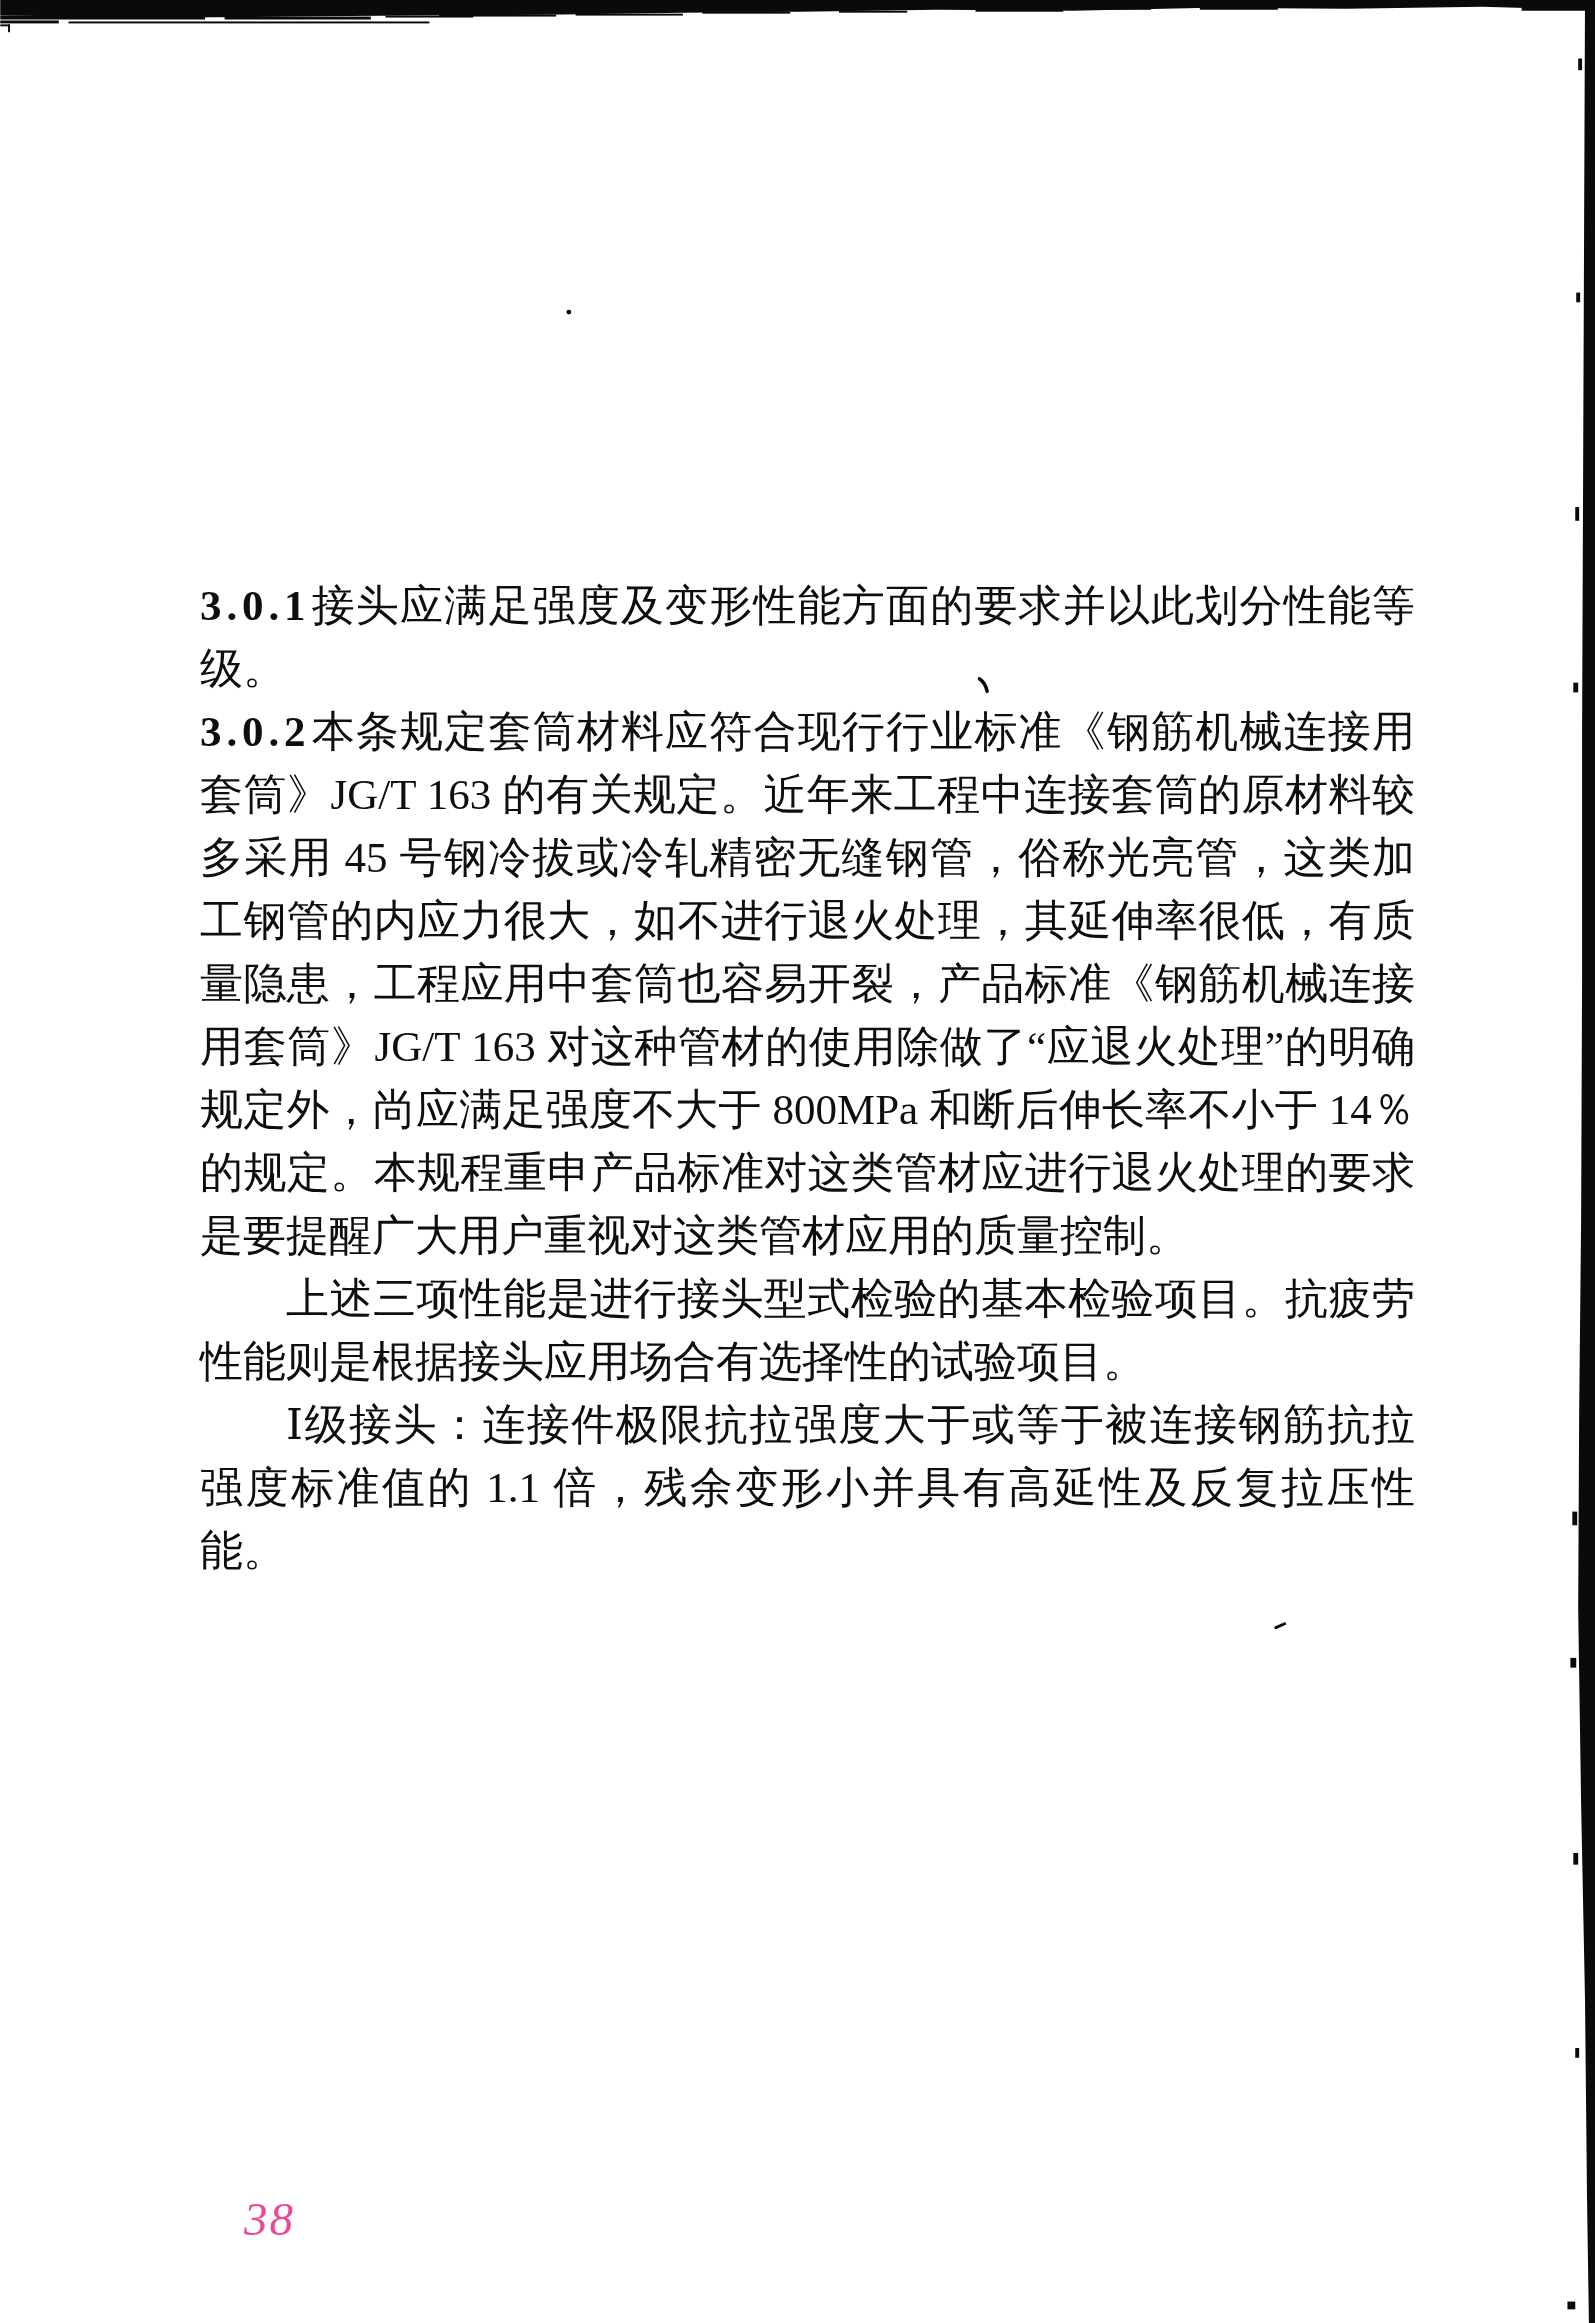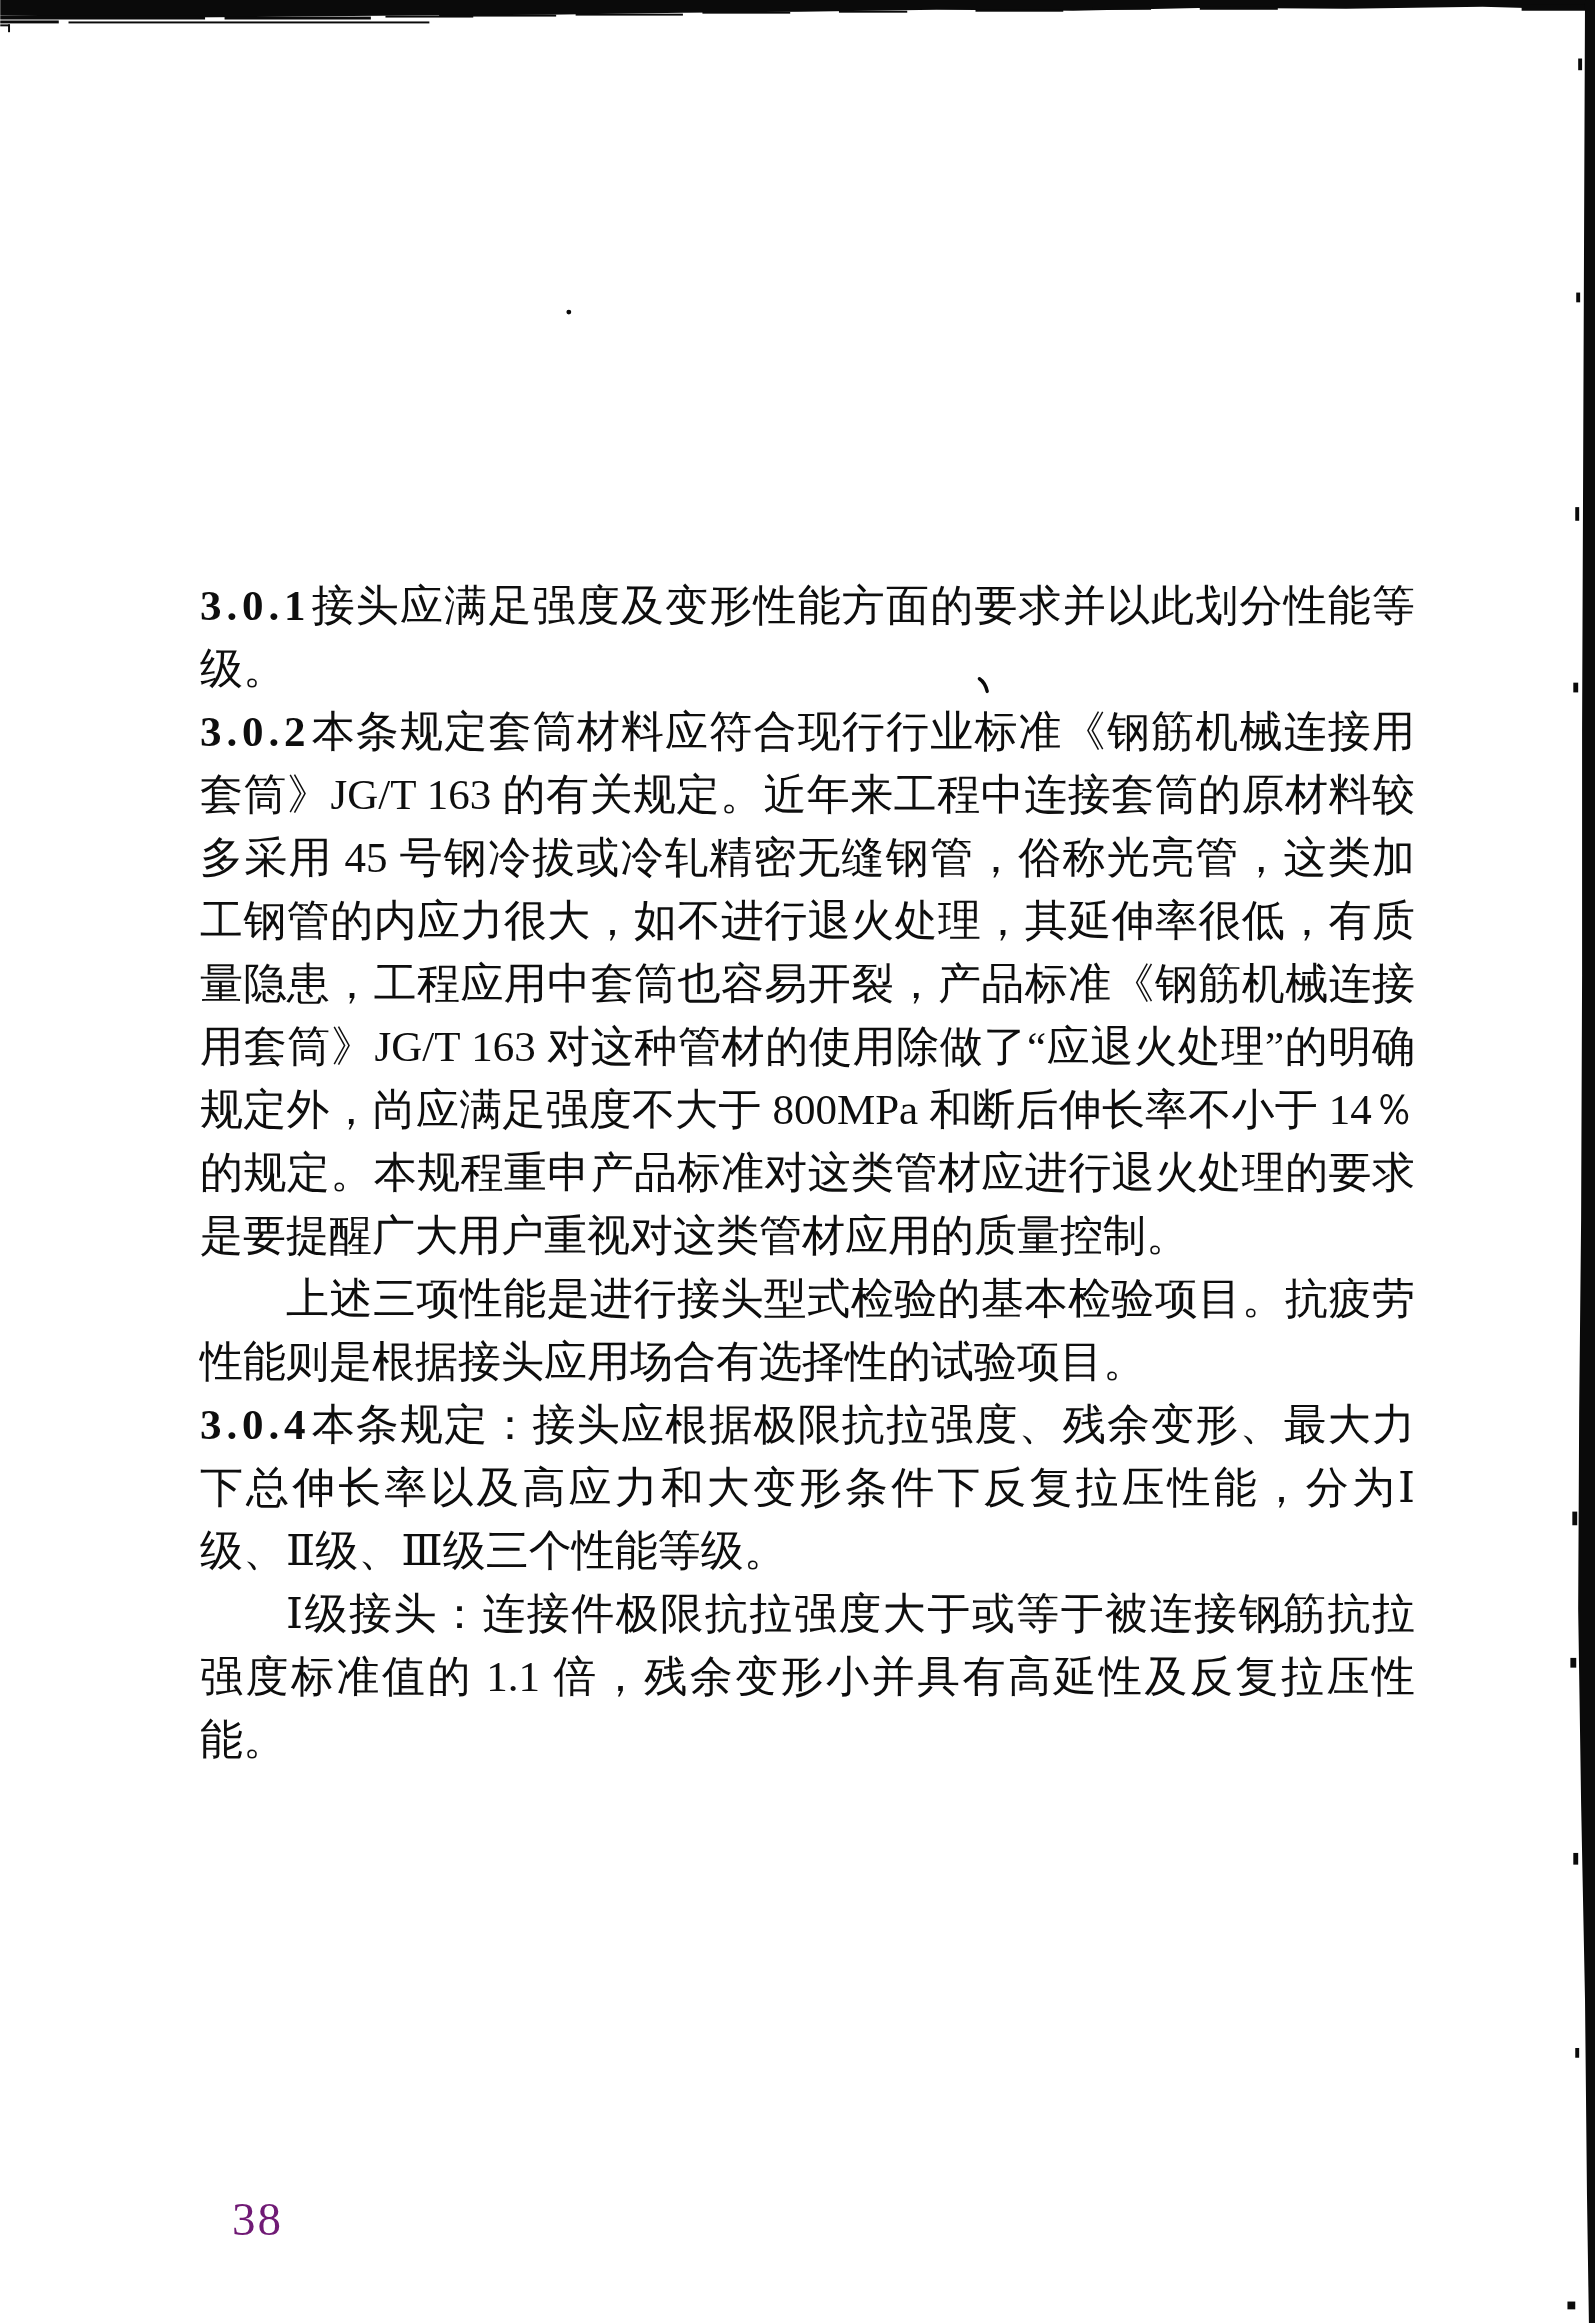--- a/index.html
+++ b/index.html
@@ -27,23 +27,23 @@
     font-size:43px;line-height:63px;
     text-align:justify;
     color:#0e0e0e;
   }
   .para{margin:0;padding:0;}
   .para.indent{text-indent:2em;}
   .num{font-weight:bold;}
   .num:not(:empty){letter-spacing:4.9px;}
 
   .pageno{
-    position:absolute;left:232px;top:2192px;
-    font-size:47px;letter-spacing:2px;
-    color:#701a75;
+    position:absolute;left:244px;top:2192px;
+    font-size:47px;font-style:italic;letter-spacing:2px;
+    color:#ec4899;
   }
 </style>
 </head>
 <body>
 
 <div class="page">
 
   <svg class="artifacts" width="1596" height="2323" viewBox="0 0 1636 2382" aria-hidden="true">
     <g fill="#0a0a0a">
       <polygon points="0,0 1636,0 1636,10 1520,7 1380,9 1240,8 1100,11 960,10 820,12 700,13 560,15 420,16 300,17 180,18 80,17 0,16"></polygon>
@@ -82,20 +82,19 @@
       <path d="M1308,1669 l9,-4" stroke="#0a0a0a" stroke-width="3" fill="none" stroke-linecap="round"></path>
       <circle cx="583" cy="320" r="2.5" fill="#0a0a0a"></circle>
     </g>
   </svg>
 
 
   <div class="bodytext">
     <p class="para"><b class="num">3.0.1</b><span>接头应满足强度及变形性能方面的要求并以此划分性能等级。</span></p>
     <p class="para"><b class="num">3.0.2</b><span>本条规定套筒材料应符合现行行业标准《钢筋机械连接用套筒》JG/T 163 的有关规定。近年来工程中连接套筒的原材料较多采用 45 号钢冷拔或冷轧精密无缝钢管，俗称光亮管，这类加工钢管的内应力很大，如不进行退火处理，其延伸率很低，有质量隐患，工程应用中套筒也容易开裂，产品标准《钢筋机械连接用套筒》JG/T 163 对这种管材的使用除做了“应退火处理”的明确规定外，尚应满足强度不大于 800MPa 和断后伸长率不小于 14％的规定。本规程重申产品标准对这类管材应进行退火处理的要求是要提醒广大用户重视对这类管材应用的质量控制。</span></p>
     <p class="para indent"><b class="num"></b><span>上述三项性能是进行接头型式检验的基本检验项目。抗疲劳性能则是根据接头应用场合有选择性的试验项目。</span></p>
-    <p class="para"><b class="num">3.0.4</b><span>本条规定：接头应根据极限抗拉强度、残余变形、最大力下总伸长率以及高应力和大变形条件下反复拉压性能，分为Ⅰ级、Ⅱ级、Ⅲ级三个性能等级。</span></p>
     <p class="para indent"><b class="num"></b><span>Ⅰ级接头：连接件极限抗拉强度大于或等于被连接钢筋抗拉强度标准值的 1.1 倍，残余变形小并具有高延性及反复拉压性能。</span></p>
   </div>
 
   <div class="pageno">38</div>
 
 </div>
 
 
 </body></html>

